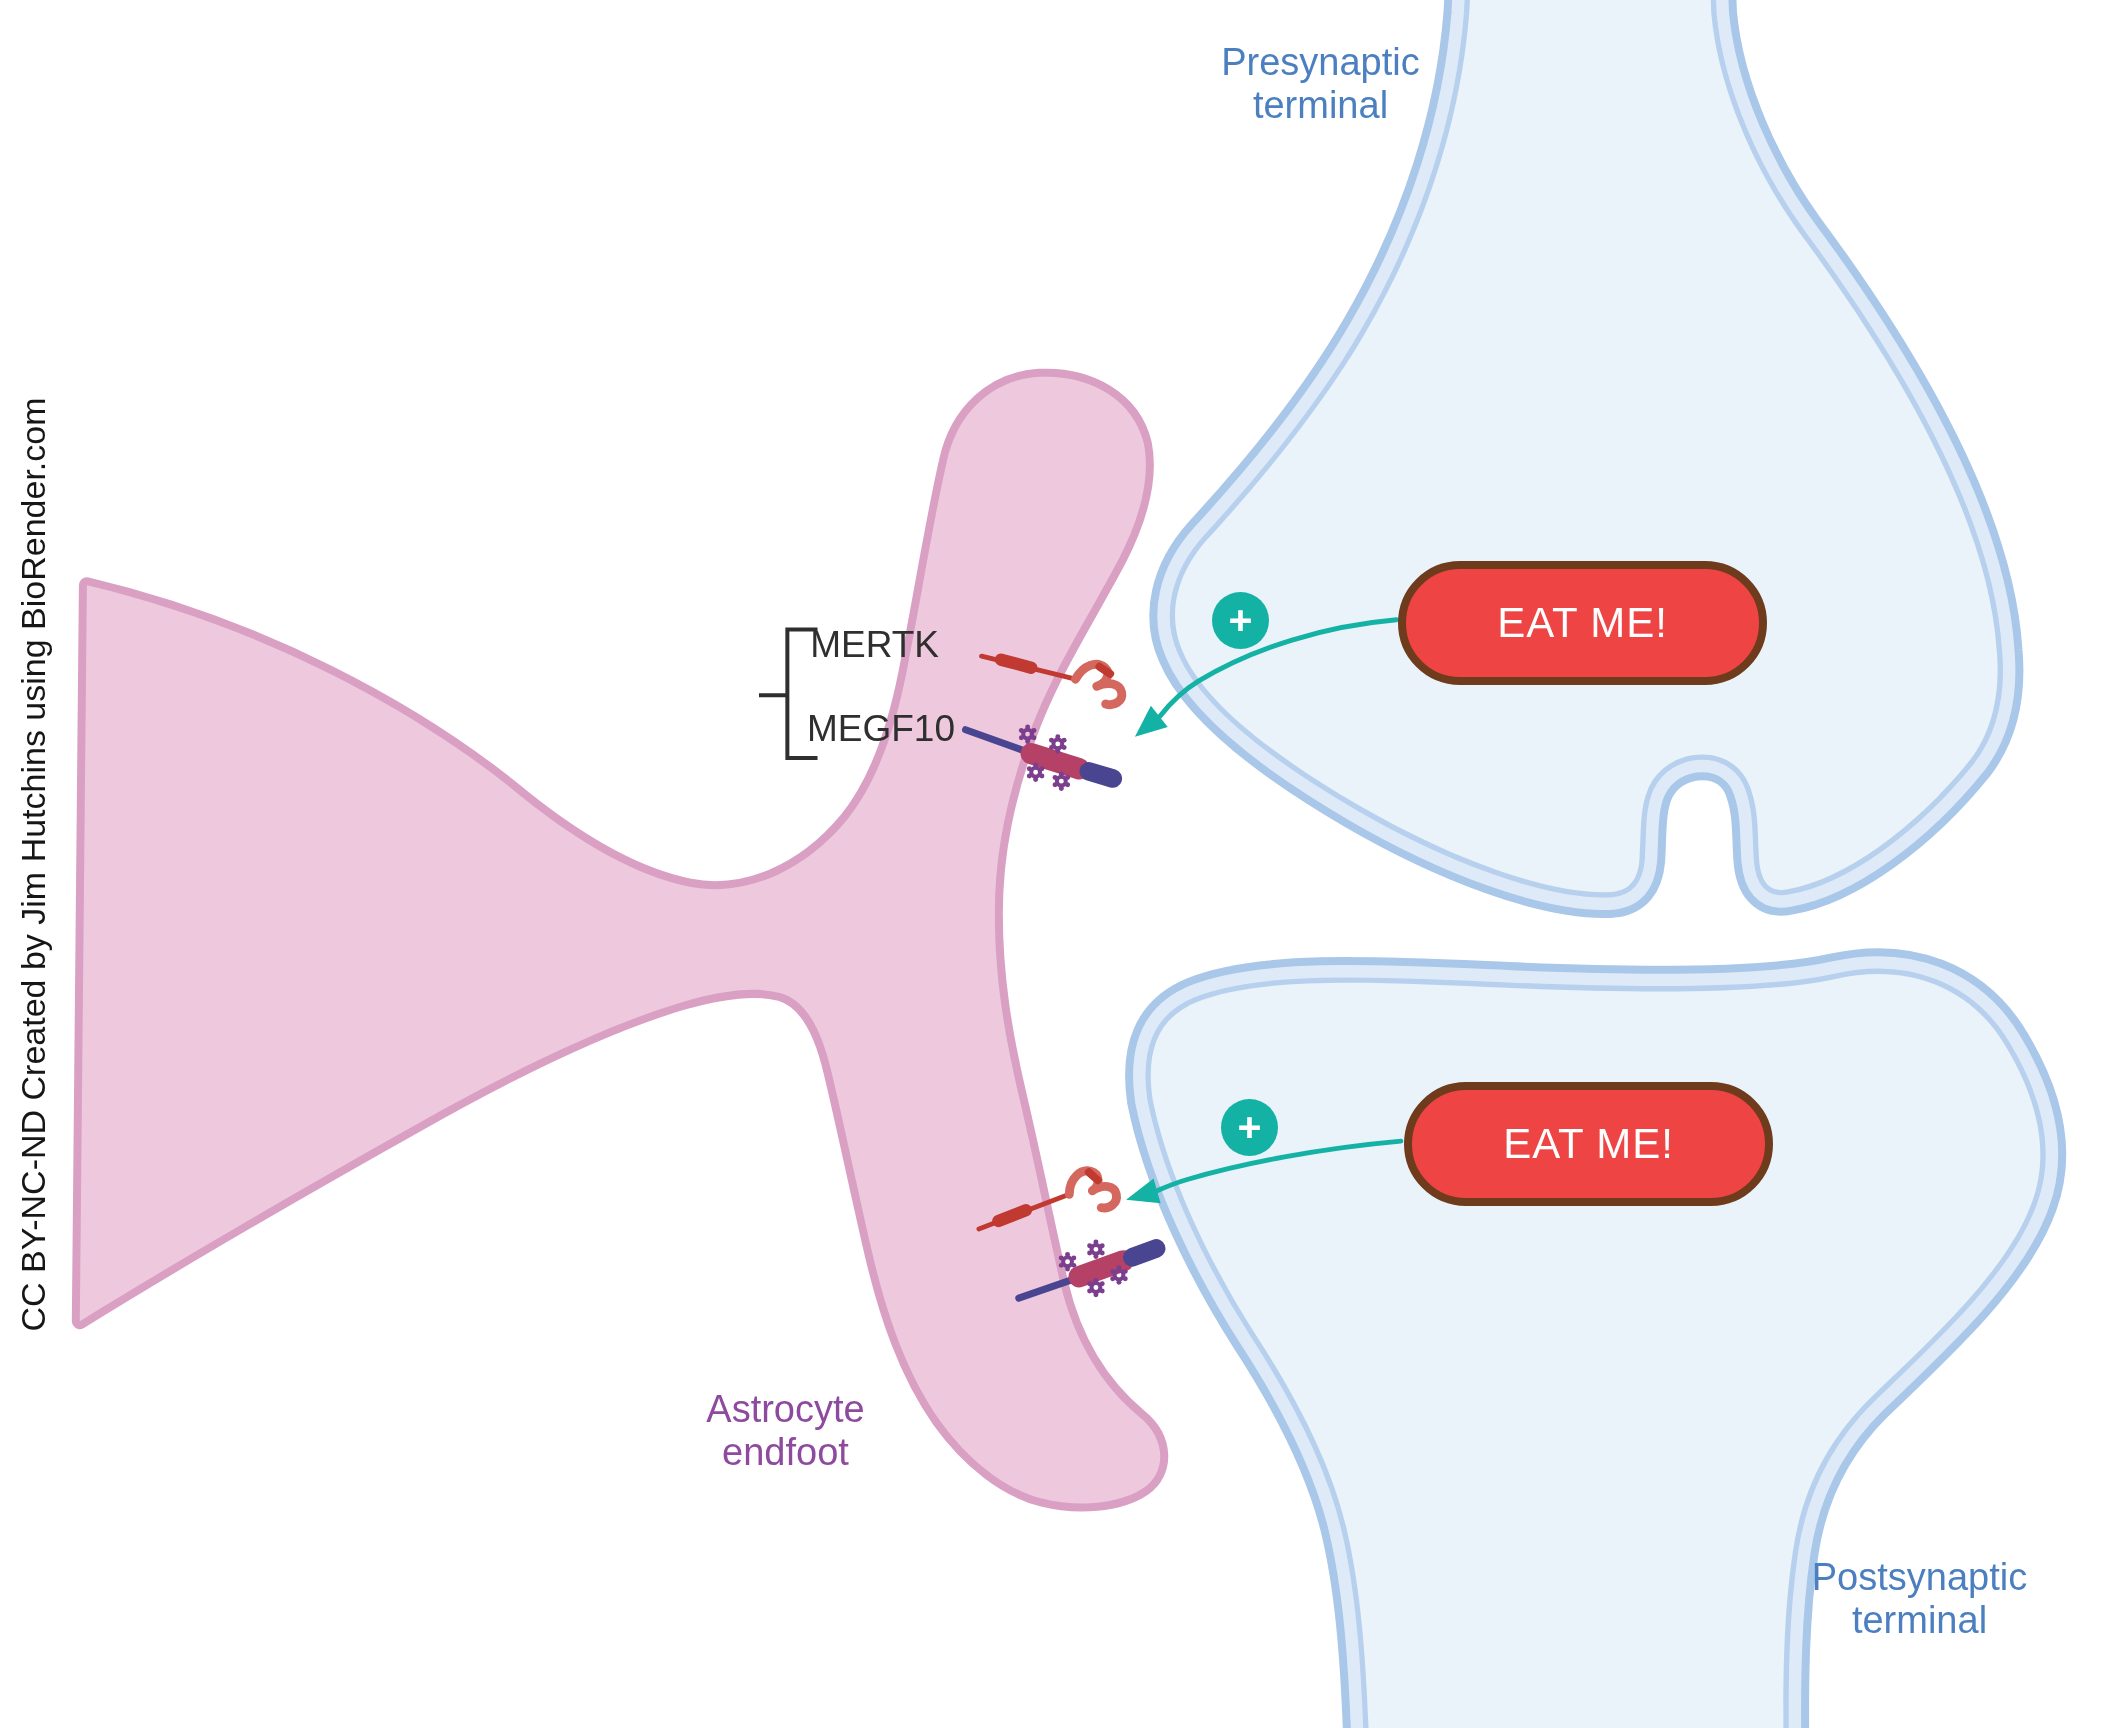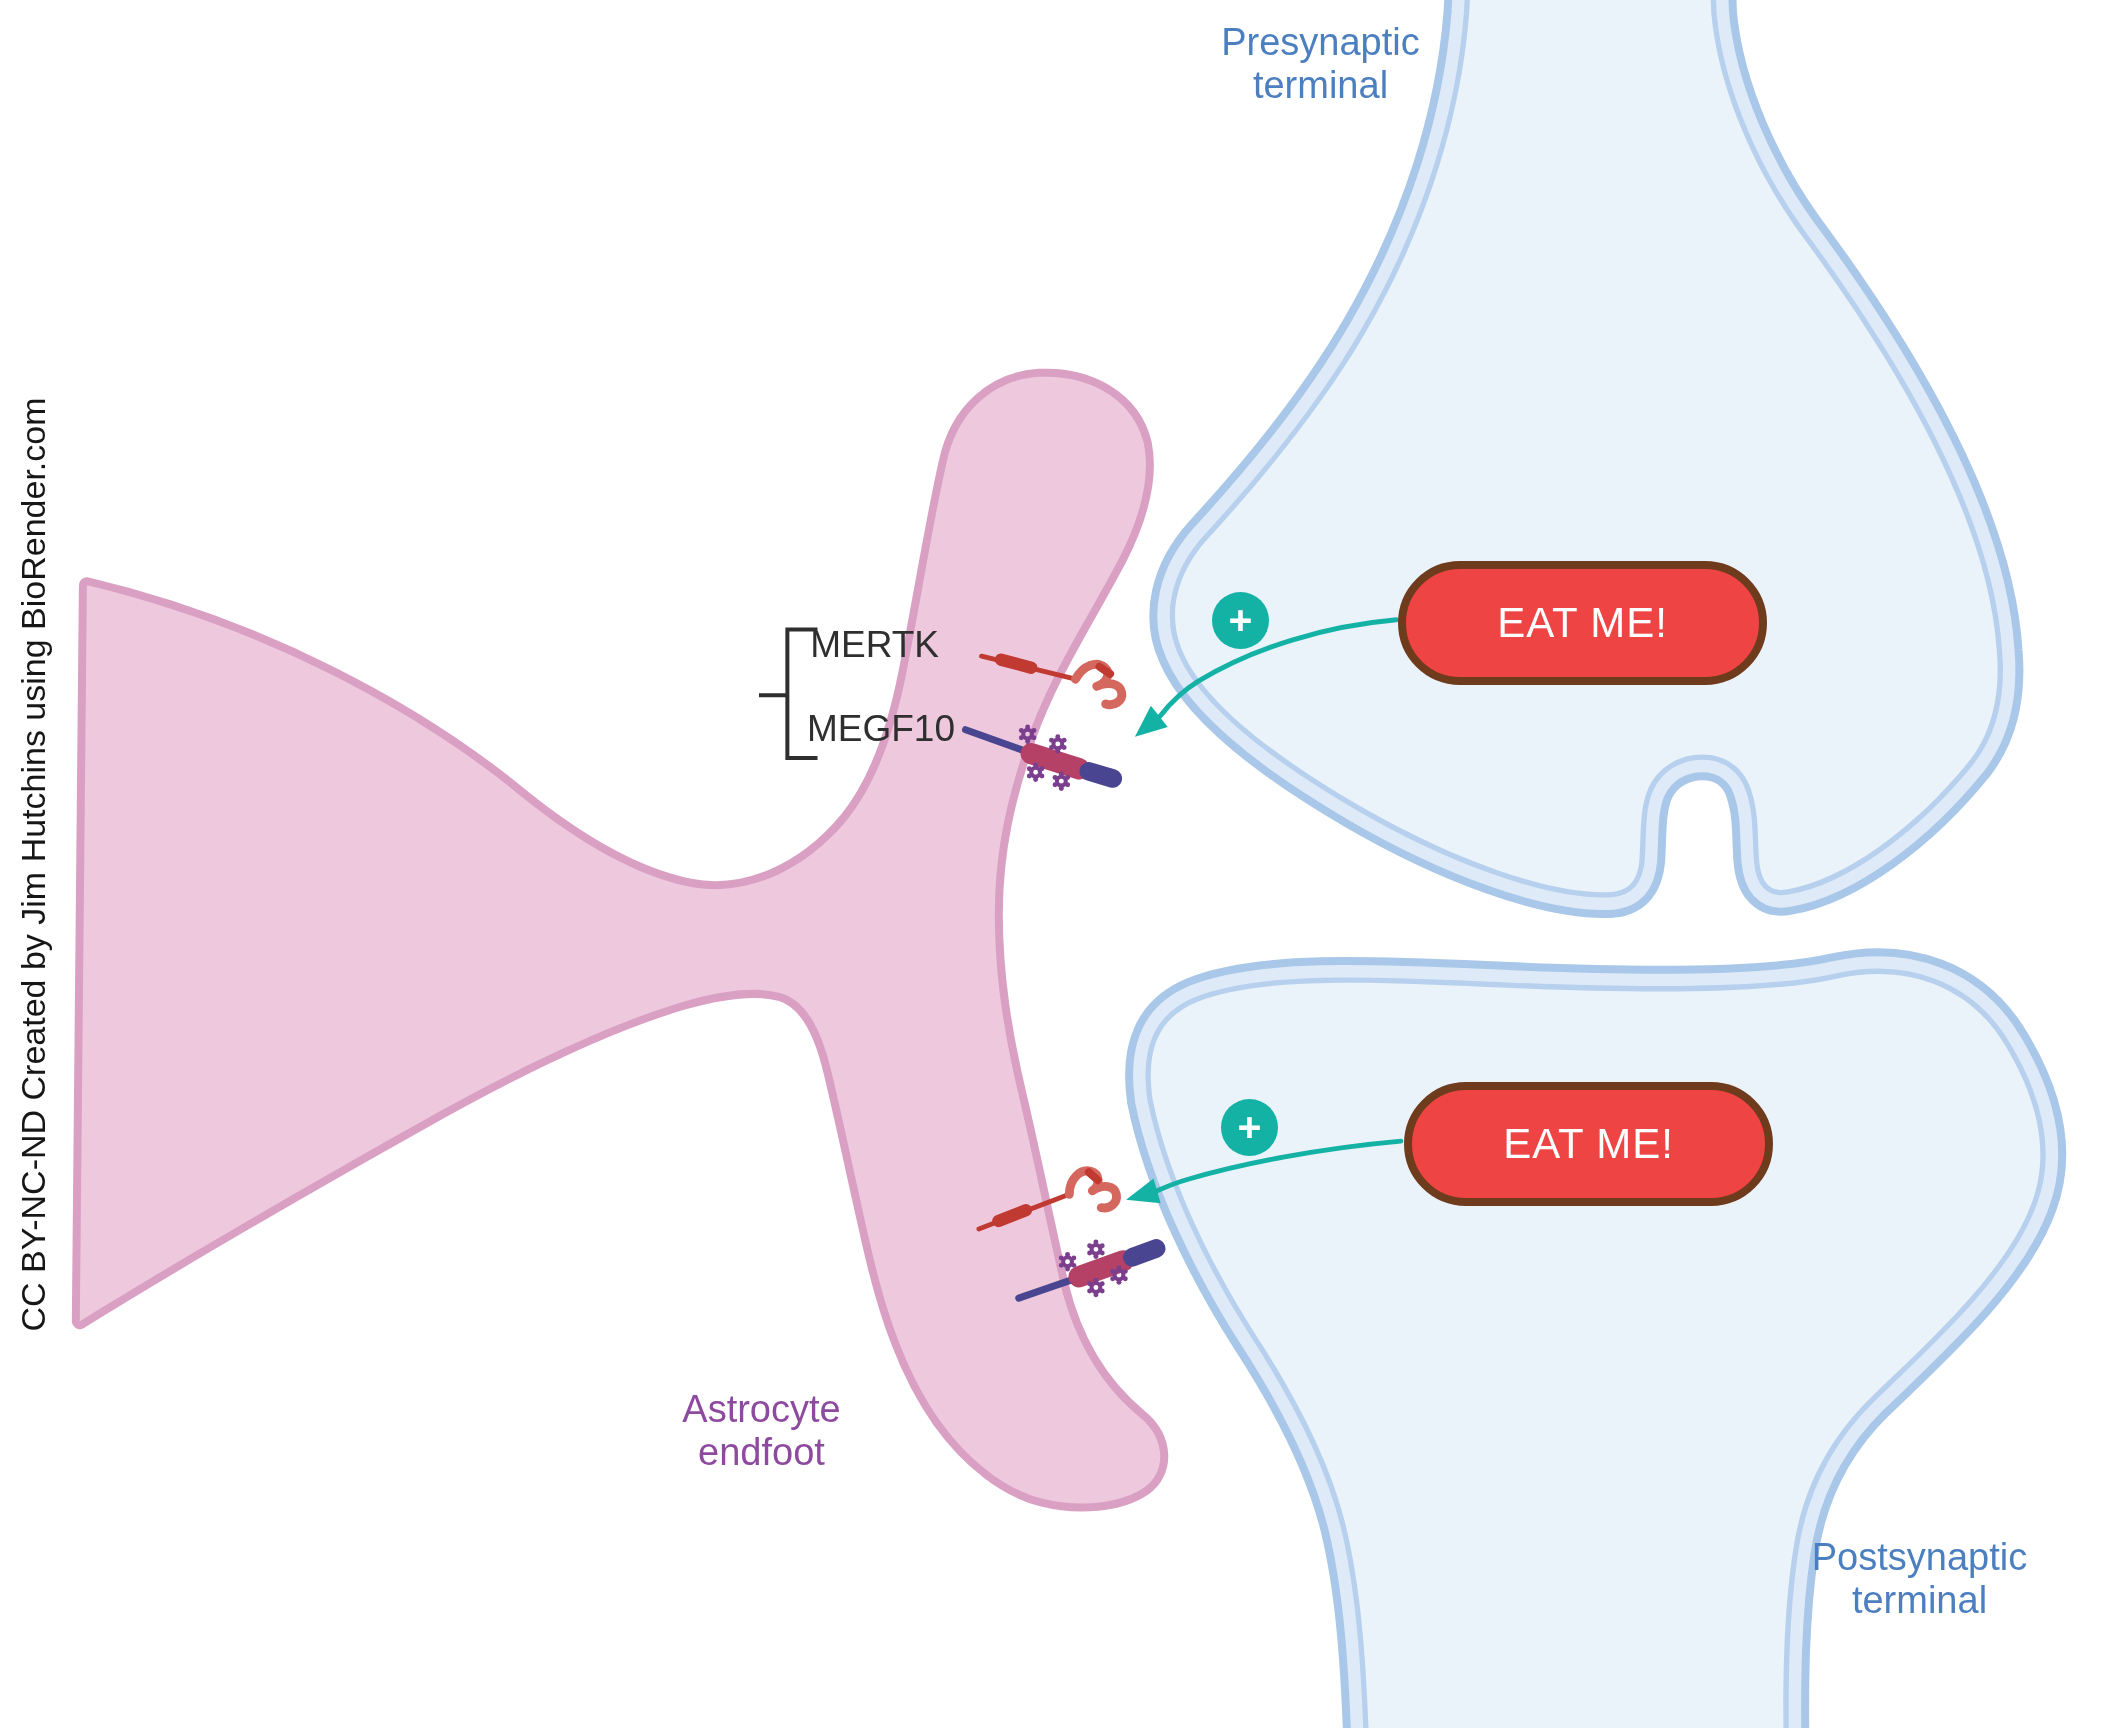--- a/index.html
+++ b/index.html
@@ -6,21 +6,21 @@
   #canvas{
     position:relative;width:2128px;height:1729px;overflow:hidden;
     background:#ffffff;font-family:"Liberation Sans",sans-serif;
   }
   #diagram{position:absolute;left:0;top:0;}
   .lbl{
     position:absolute;white-space:pre-line;text-align:center;
     font-family:"Liberation Sans",sans-serif;line-height:1.13;
     pointer-events:none;
   }
-  .lbl.blue{color:#4b7fc0;font-size:38px;}
+  .lbl.blue{color:#4b7fc0;font-size:38px;margin-top:20px;}
   .lbl.purple{color:#8d4a9e;font-size:38px;}
   .lbl.dark{color:#2f2f2f;font-size:37px;}
   .lbl.right{text-align:right;}
   .badge{
     position:absolute;width:369px;height:124px;box-sizing:border-box;
     background:#ef4444;border:8px solid #6f3b1d;border-radius:80px;
     display:flex;align-items:center;justify-content:center;
     color:#ffffff;font-size:42px;letter-spacing:0.9px;
     font-family:"Liberation Sans",sans-serif;
   }
@@ -173,21 +173,21 @@
       <polygon points="1270,1353 1301,1329 1309,1357" fill="#14b2a5"></polygon>
     </g>
   </svg>
 
   <div class="lbl blue" style="left:1099px;top:21px;width:443px;">Presynaptic
 terminal</div>
 
   <div class="lbl blue" style="left:1698px;top:1536px;width:443px;">Postsynaptic
 terminal</div>
 
-  <div class="lbl purple" style="left:540px;top:1388px;width:443px;">Astrocyte
+  <div class="lbl purple" style="left:564px;top:1388px;width:443px;">Astrocyte
 endfoot</div>
 
 
   <div class="lbl dark right" style="left:762px;top:624px;width:177px;">MERTK</div>
 
   <div class="lbl dark right" style="left:778px;top:708px;width:177px;">MEGF10</div>
 
   <div class="badge" style="left:1398px;top:561px;">
     <span>EAT ME!</span>
   </div>

